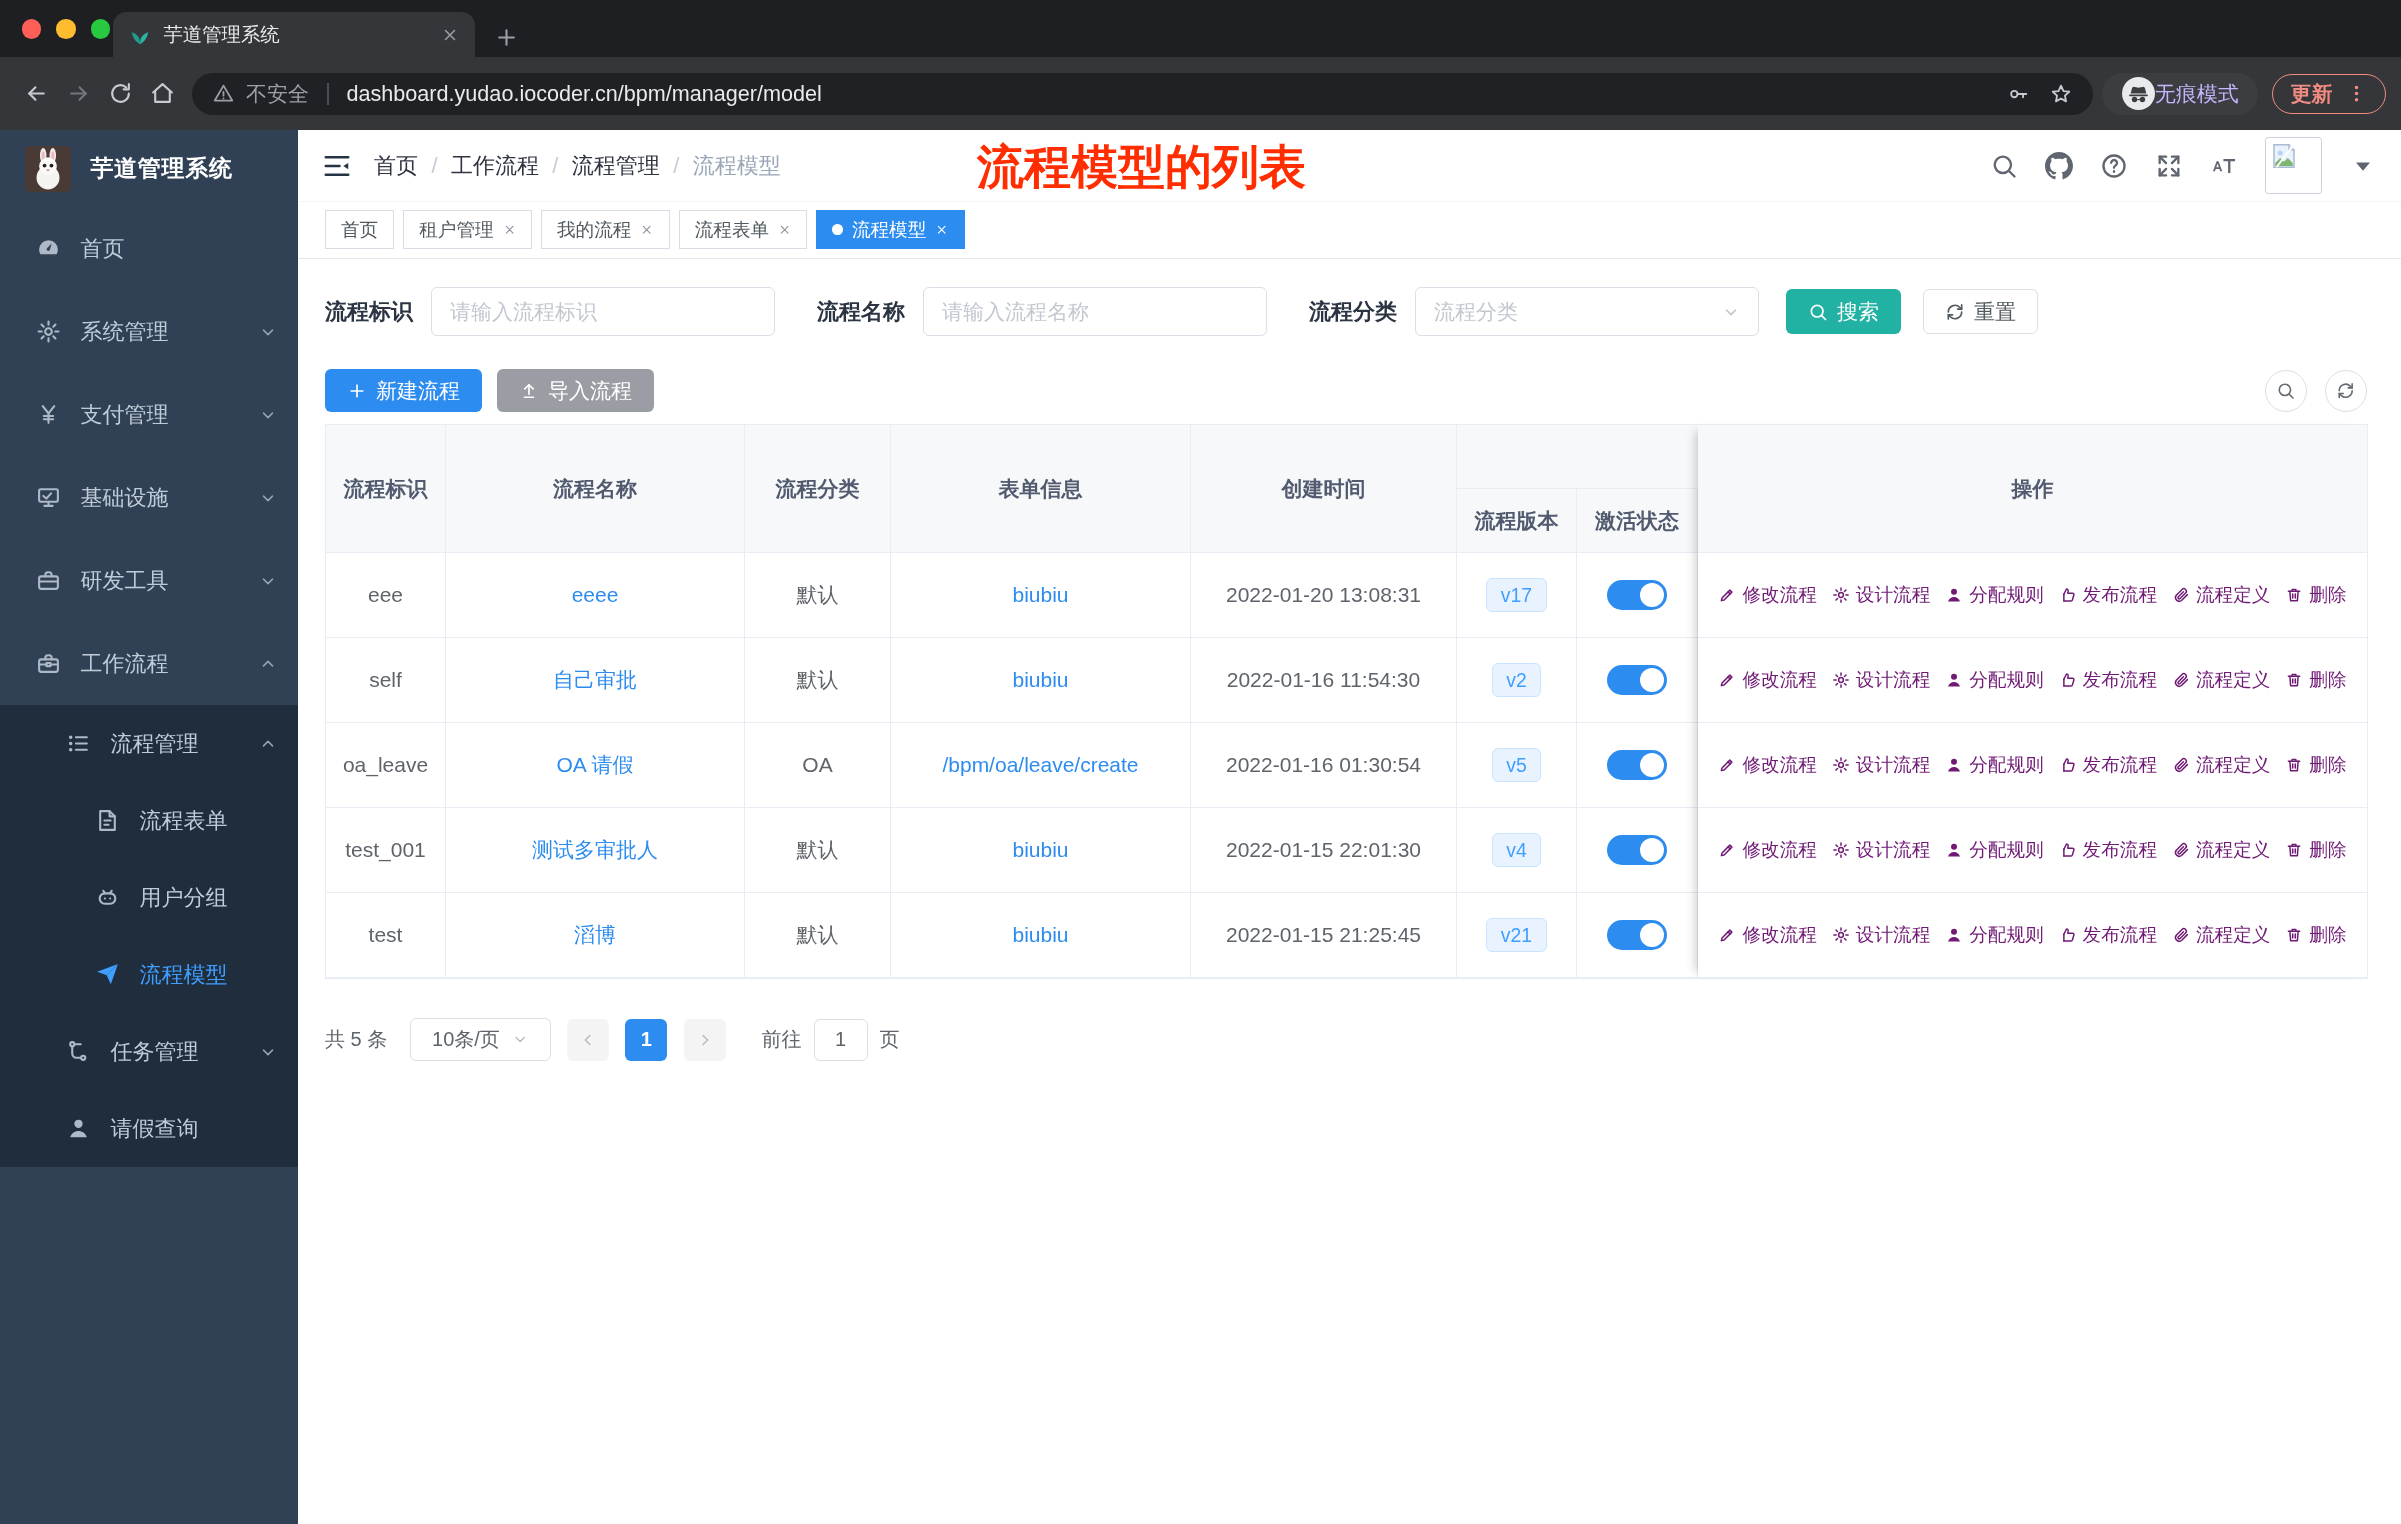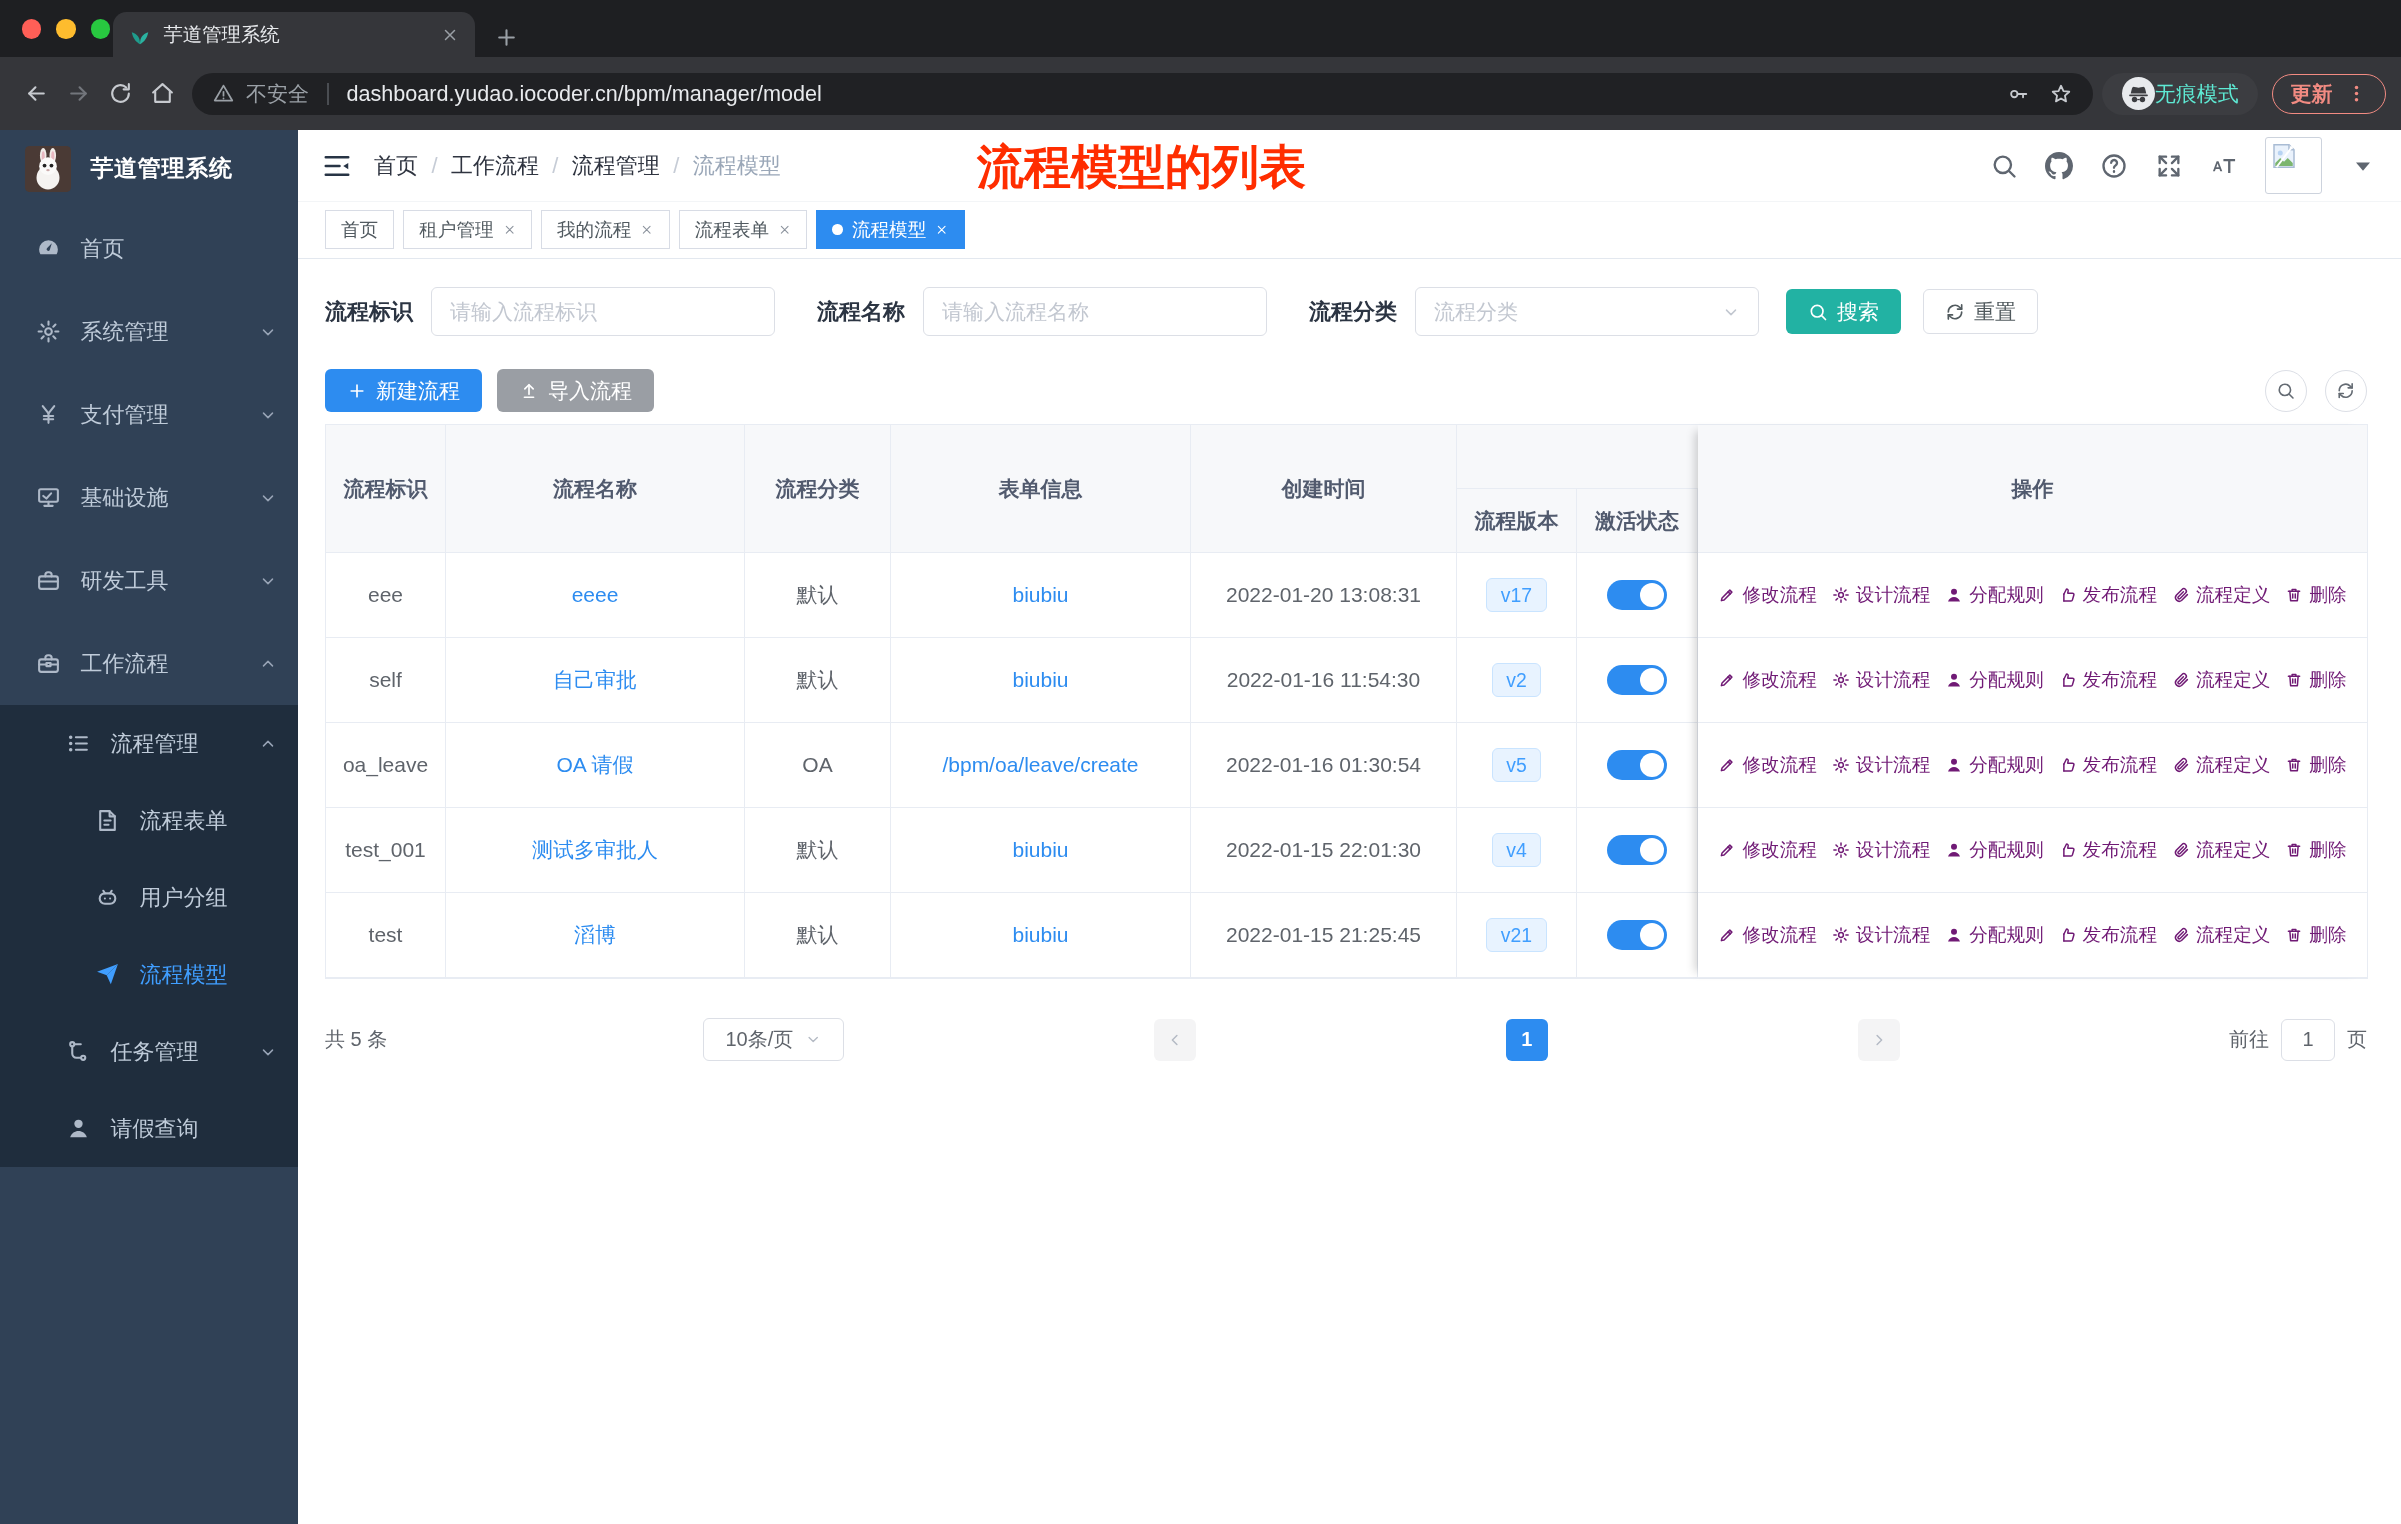--- a/index.html
+++ b/index.html
@@ -24,21 +24,21 @@
     color:#c7cacf;font-size:25px}
   .cicon.dim{color:#73767c}
   .omnibox{flex:1;height:42px;background:#202124;border-radius:21px;margin:0 9px;
     display:flex;align-items:center;padding:0 21px;gap:12px}
   .sec-icon{color:#9aa0a6;font-size:21px}
   .sec-label{color:#9aa0a6;font-size:21px;white-space:nowrap}
   .url-div{width:1.5px;height:22px;background:#4a4d52;margin:0 6px}
   .url-text{color:#e8eaed;font-size:21.6px;white-space:nowrap}
   .omni-spacer{flex:1}
   .omni-right{color:#c7cacf;font-size:22px;display:flex;gap:21px}
-  .incog-pill{height:42px;border-radius:21px;background:#3c3d41;color:#5eead4;
+  .incog-pill{height:42px;border-radius:21px;background:#3c3d41;color:#c4b5fd;
     display:flex;align-items:center;padding:0 19.4px;font-size:21px;margin-right:13.4px;white-space:nowrap}
   .incog-pill [data-icon]{font-size:25px;background:#e8eaed;color:#3c3d41;border-radius:50%;
     width:33px;height:33px}
   .update-pill{height:40px;border:1.5px solid #f28b82;border-radius:20px;color:#f28b82;
     display:flex;align-items:center;gap:13.4px;padding:0 18px;font-size:21px;font-weight:700;white-space:nowrap}
   .update-pill [data-icon]{font-size:21px}
 
   
   .app{display:flex;height:1413px;width:100%}
   .sidebar{width:298px;flex-shrink:0;background:#304156;display:flex;flex-direction:column}
@@ -133,21 +133,21 @@
     box-shadow:-9px 0 9px -6px rgba(0,0,0,.18)}
   .ops-th{height:128px;background:#f7f8fa;border-bottom:0.7px solid #e8ecf3;display:flex;
     align-items:center;justify-content:center;color:#515a6e;font-weight:700;font-size:21px}
   .act-row{height:85px;border-bottom:0.7px solid #e8ecf3;display:flex;align-items:center;
     justify-content:center;gap:15px;padding:0 10.4px;white-space:nowrap}
   .alink{display:inline-flex;align-items:center;gap:6px;color:#701a75;font-size:18.6px;
     cursor:pointer;text-decoration:none}
   .alink [data-icon]{font-size:18px}
 
   
-  .pager{display:flex;align-items:center;justify-content:space-between;gap:16.4px;margin-top:39px;
+  .pager{display:flex;align-items:center;justify-content:flex-start;gap:16.4px;margin-top:39px;
     font-size:20px;color:#5f646b}
   .pg-total{margin-right:6px;white-space:nowrap}
   .pg-size{width:141px;height:43px;border:0.7px solid #dcdfe6;border-radius:6px;display:flex;
     align-items:center;justify-content:center;gap:12px;cursor:pointer;white-space:nowrap}
   .pg-size .sel-caret{font-size:16.4px;color:#b4bac4}
   .pg-btn{width:42px;height:42px;background:#f4f4f5;border-radius:6px;color:#b4bac4;
     display:flex;align-items:center;justify-content:center;font-size:18px;cursor:pointer}
   .pg-cur{width:42px;height:42px;background:#2d8cf0;border-radius:6px;color:#fff;font-weight:700;
     display:flex;align-items:center;justify-content:center;font-size:20px;cursor:pointer}
   .pg-goto{display:flex;align-items:center;gap:12px;margin-left:19.4px;white-space:nowrap}

